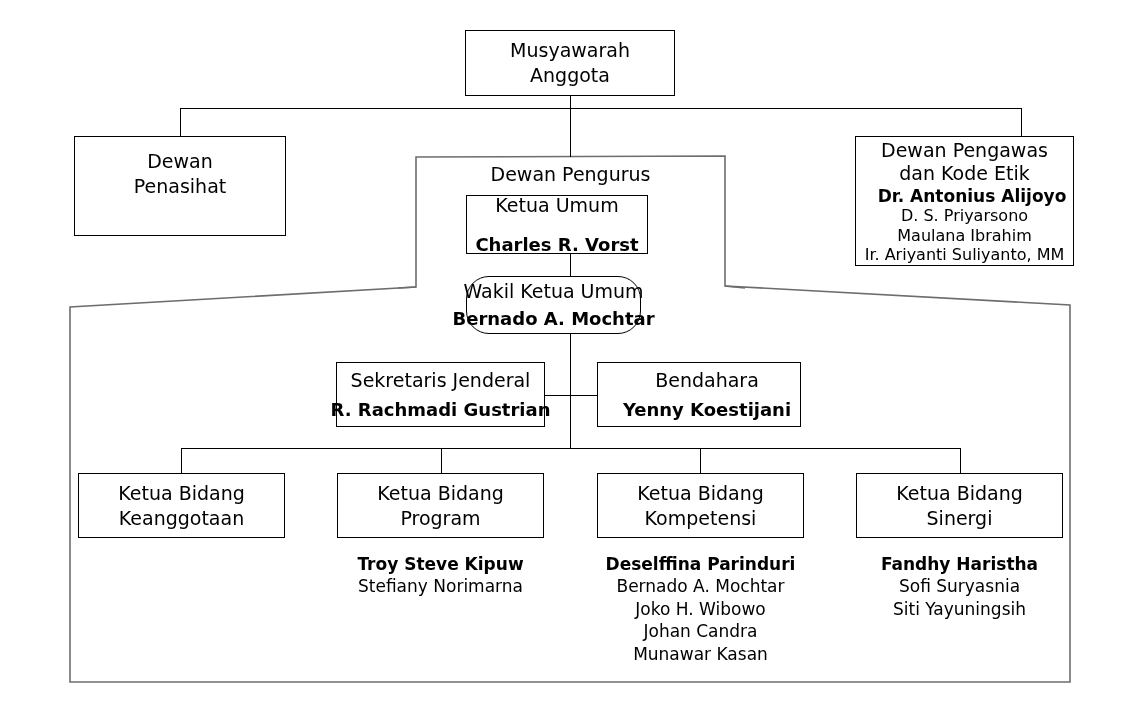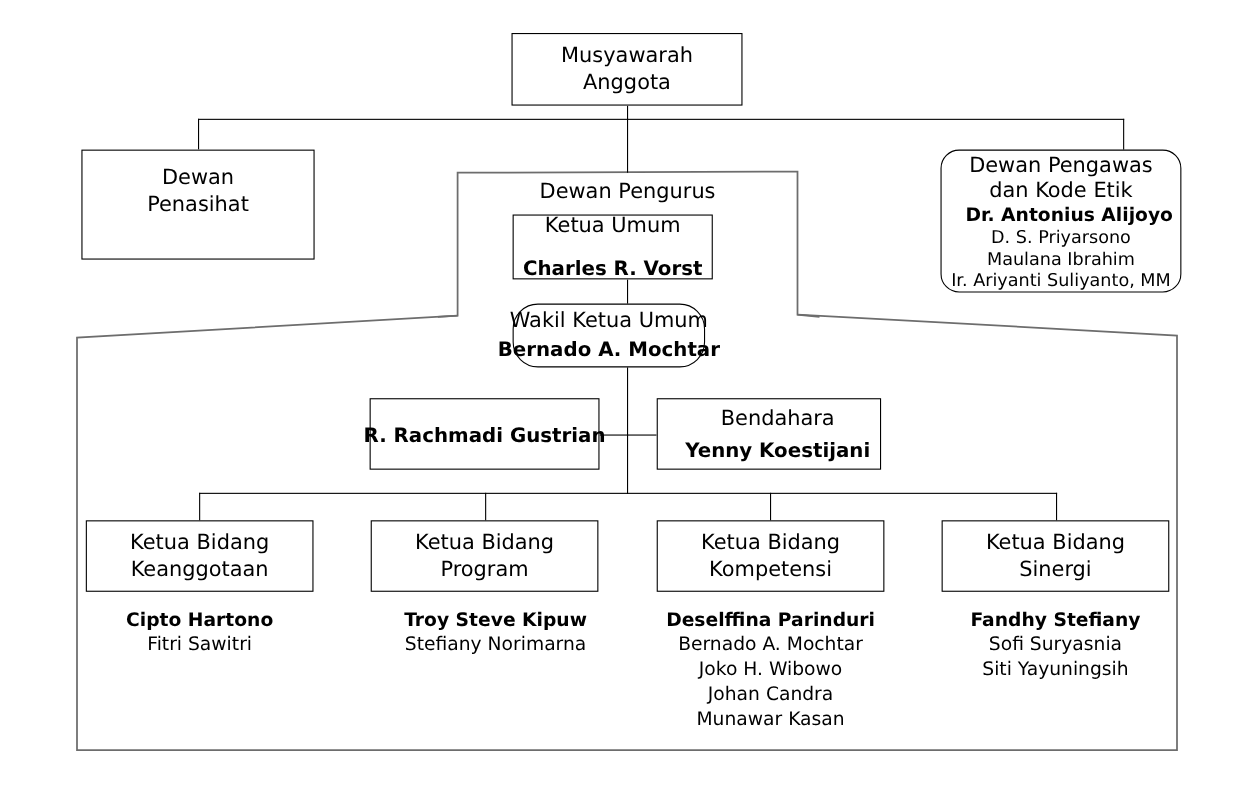--- a/index.html
+++ b/index.html
@@ -144,21 +144,21 @@
   <div class="node" id="node-penasihat" style="left:74px; top:136px; width:212px; height:100px; justify-content:flex-start; padding-top:12px;">
     <div class="ttl">Dewan</div>
     <div class="ttl">Penasihat</div>
   </div>
 
   <div class="node" id="node-musyawarah" style="left:465px; top:30px; width:210px; height:66px;">
     <div class="ttl">Musyawarah</div>
     <div class="ttl">Anggota</div>
   </div>
 
-  <div class="node" id="node-pengawas" style="left:855px; top:136px; width:219px; height:130px;border-radius:17px;">
+  <div class="node" id="node-pengawas" style="left:855px; top:136px; width:219px; height:130px;">
     <div class="ttl">Dewan Pengawas</div>
     <div class="ttl">dan Kode Etik</div>
     <div class="nm">Dr. Antonius Alijoyo</div>
     <div class="nm-plain">D. S. Priyarsono</div>
     <div class="nm-plain">Maulana Ibrahim</div>
     <div class="nm-plain">Ir. Ariyanti Suliyanto, MM</div>
   </div>
 
   <div class="floating-label" style="left:416px; top:163px; width:309px;">Dewan Pengurus</div>
 
@@ -166,42 +166,39 @@
     <div class="ttl">Ketua Umum</div>
     <div class="nm" style="margin-top:15px;">Charles R. Vorst</div>
   </div>
 
   <div class="node" id="node-wakil-ketua-umum" style="left:466px; top:276px; width:175px; height:58px;border-radius:23px;">
     <div class="ttl">Wakil Ketua Umum</div>
     <div class="nm" style="margin-top:3px;">Bernado A. Mochtar</div>
   </div>
 
   <div class="node" id="node-sekretaris" style="left:336px; top:362px; width:209px; height:65px;">
+    <div class="ttl">Sekretaris Jenderal</div>
     <div class="nm" style="margin-top:5px;">R. Rachmadi Gustrian</div>
   </div>
 
   <div class="node" id="node-bendahara" style="left:597px; top:362px; width:204px; height:65px;padding-left:16px;">
     <div class="ttl">Bendahara</div>
     <div class="nm" style="margin-top:5px;">Yenny Koestijani</div>
   </div>
 
   <div class="node" id="node-bidang-1" style="left:78px; top:473px; width:207px; height:65px;">
     <div class="ttl">Ketua Bidang</div>
     <div class="ttl">Keanggotaan</div>
   </div>
-  <div class="caption" style="left:78px; top:553px; width:207px;">
-    <div class="lead">Cipto Hartono</div>
-    <div class="member">Fitri Sawitri</div>
-  </div>
 
   <div class="node" id="node-bidang-2" style="left:337px; top:473px; width:207px; height:65px;">
     <div class="ttl">Ketua Bidang</div>
     <div class="ttl">Program</div>
   </div>
-  <div class="caption" style="left:347px; top:553px; width:207px;">
+  <div class="caption" style="left:337px; top:553px; width:207px;">
     <div class="lead">Troy Steve Kipuw</div>
     <div class="member">Stefiany Norimarna</div>
   </div>
 
   <div class="node" id="node-bidang-3" style="left:597px; top:473px; width:207px; height:65px;">
     <div class="ttl">Ketua Bidang</div>
     <div class="ttl">Kompetensi</div>
   </div>
   <div class="caption" style="left:597px; top:553px; width:207px;">
     <div class="lead">Deselffina Parinduri</div>
@@ -209,18 +206,18 @@
     <div class="member">Joko H. Wibowo</div>
     <div class="member">Johan Candra</div>
     <div class="member">Munawar Kasan</div>
   </div>
 
   <div class="node" id="node-bidang-4" style="left:856px; top:473px; width:207px; height:65px;">
     <div class="ttl">Ketua Bidang</div>
     <div class="ttl">Sinergi</div>
   </div>
   <div class="caption" style="left:856px; top:553px; width:207px;">
-    <div class="lead">Fandhy Stefiany</div>
+    <div class="lead">Fandhy Haristha</div>
     <div class="member">Sofi Suryasnia</div>
     <div class="member">Siti Yayuningsih</div>
   </div>
 
 </div>
 
 </body></html>

